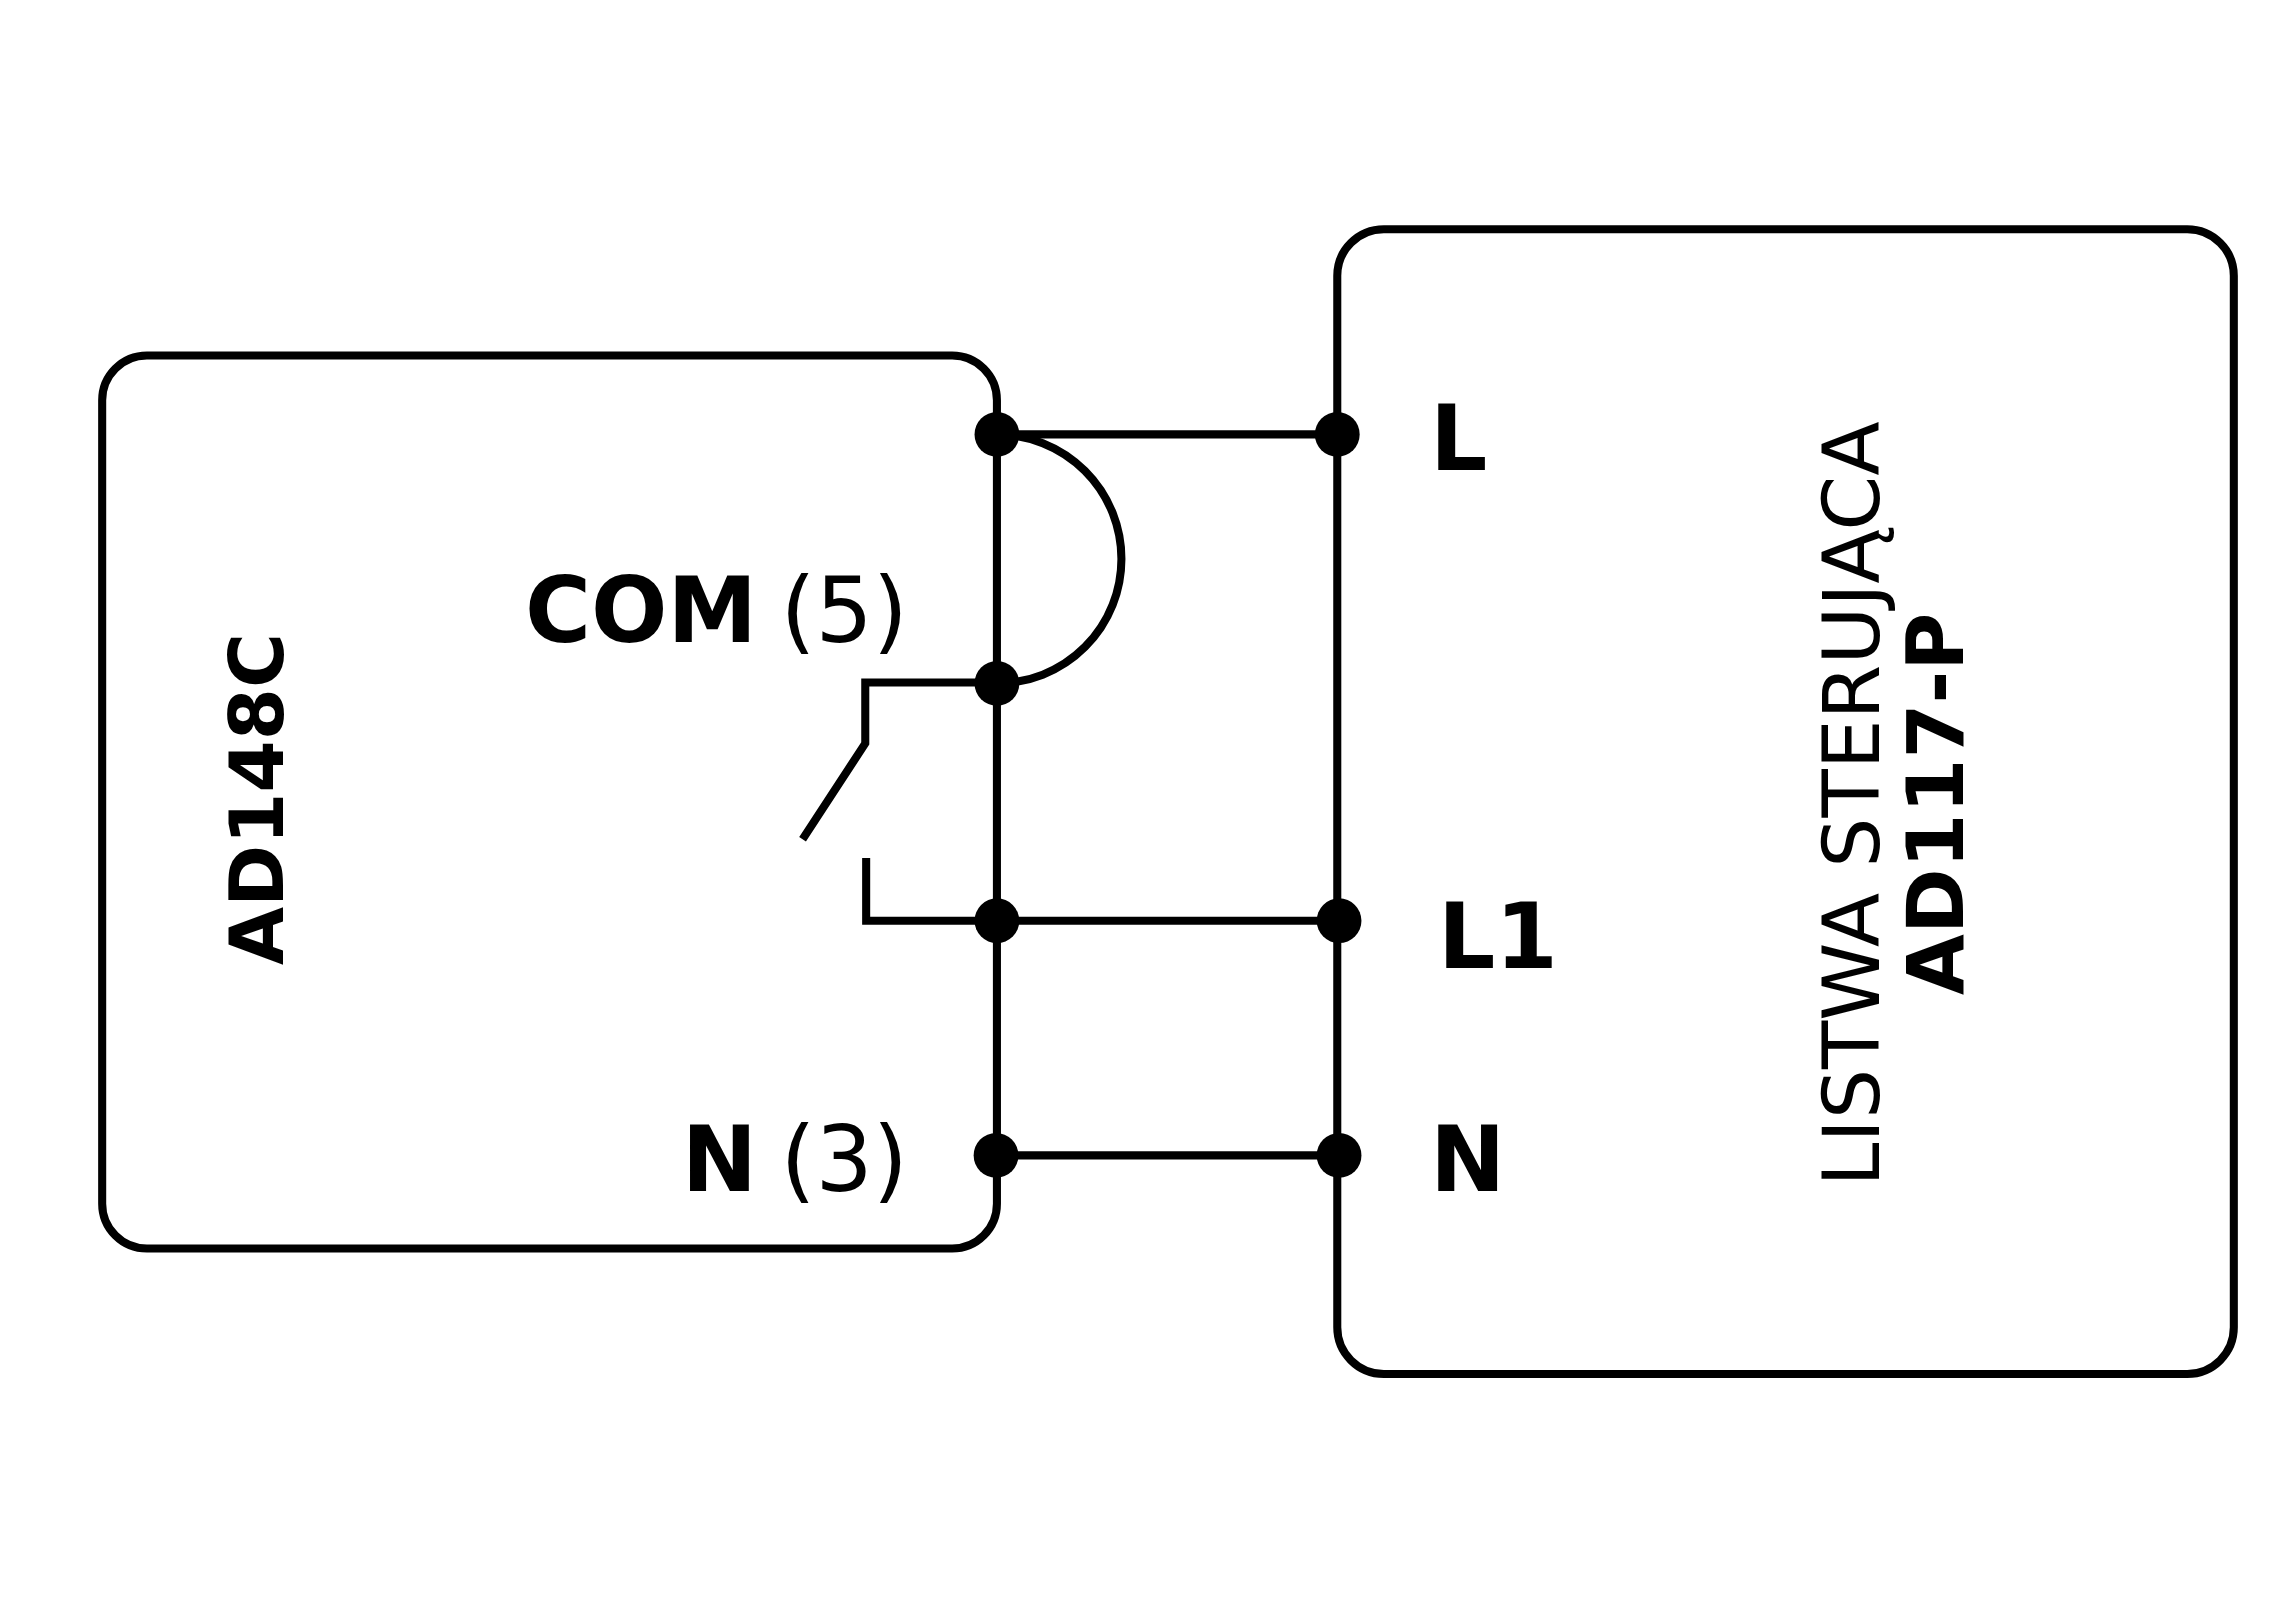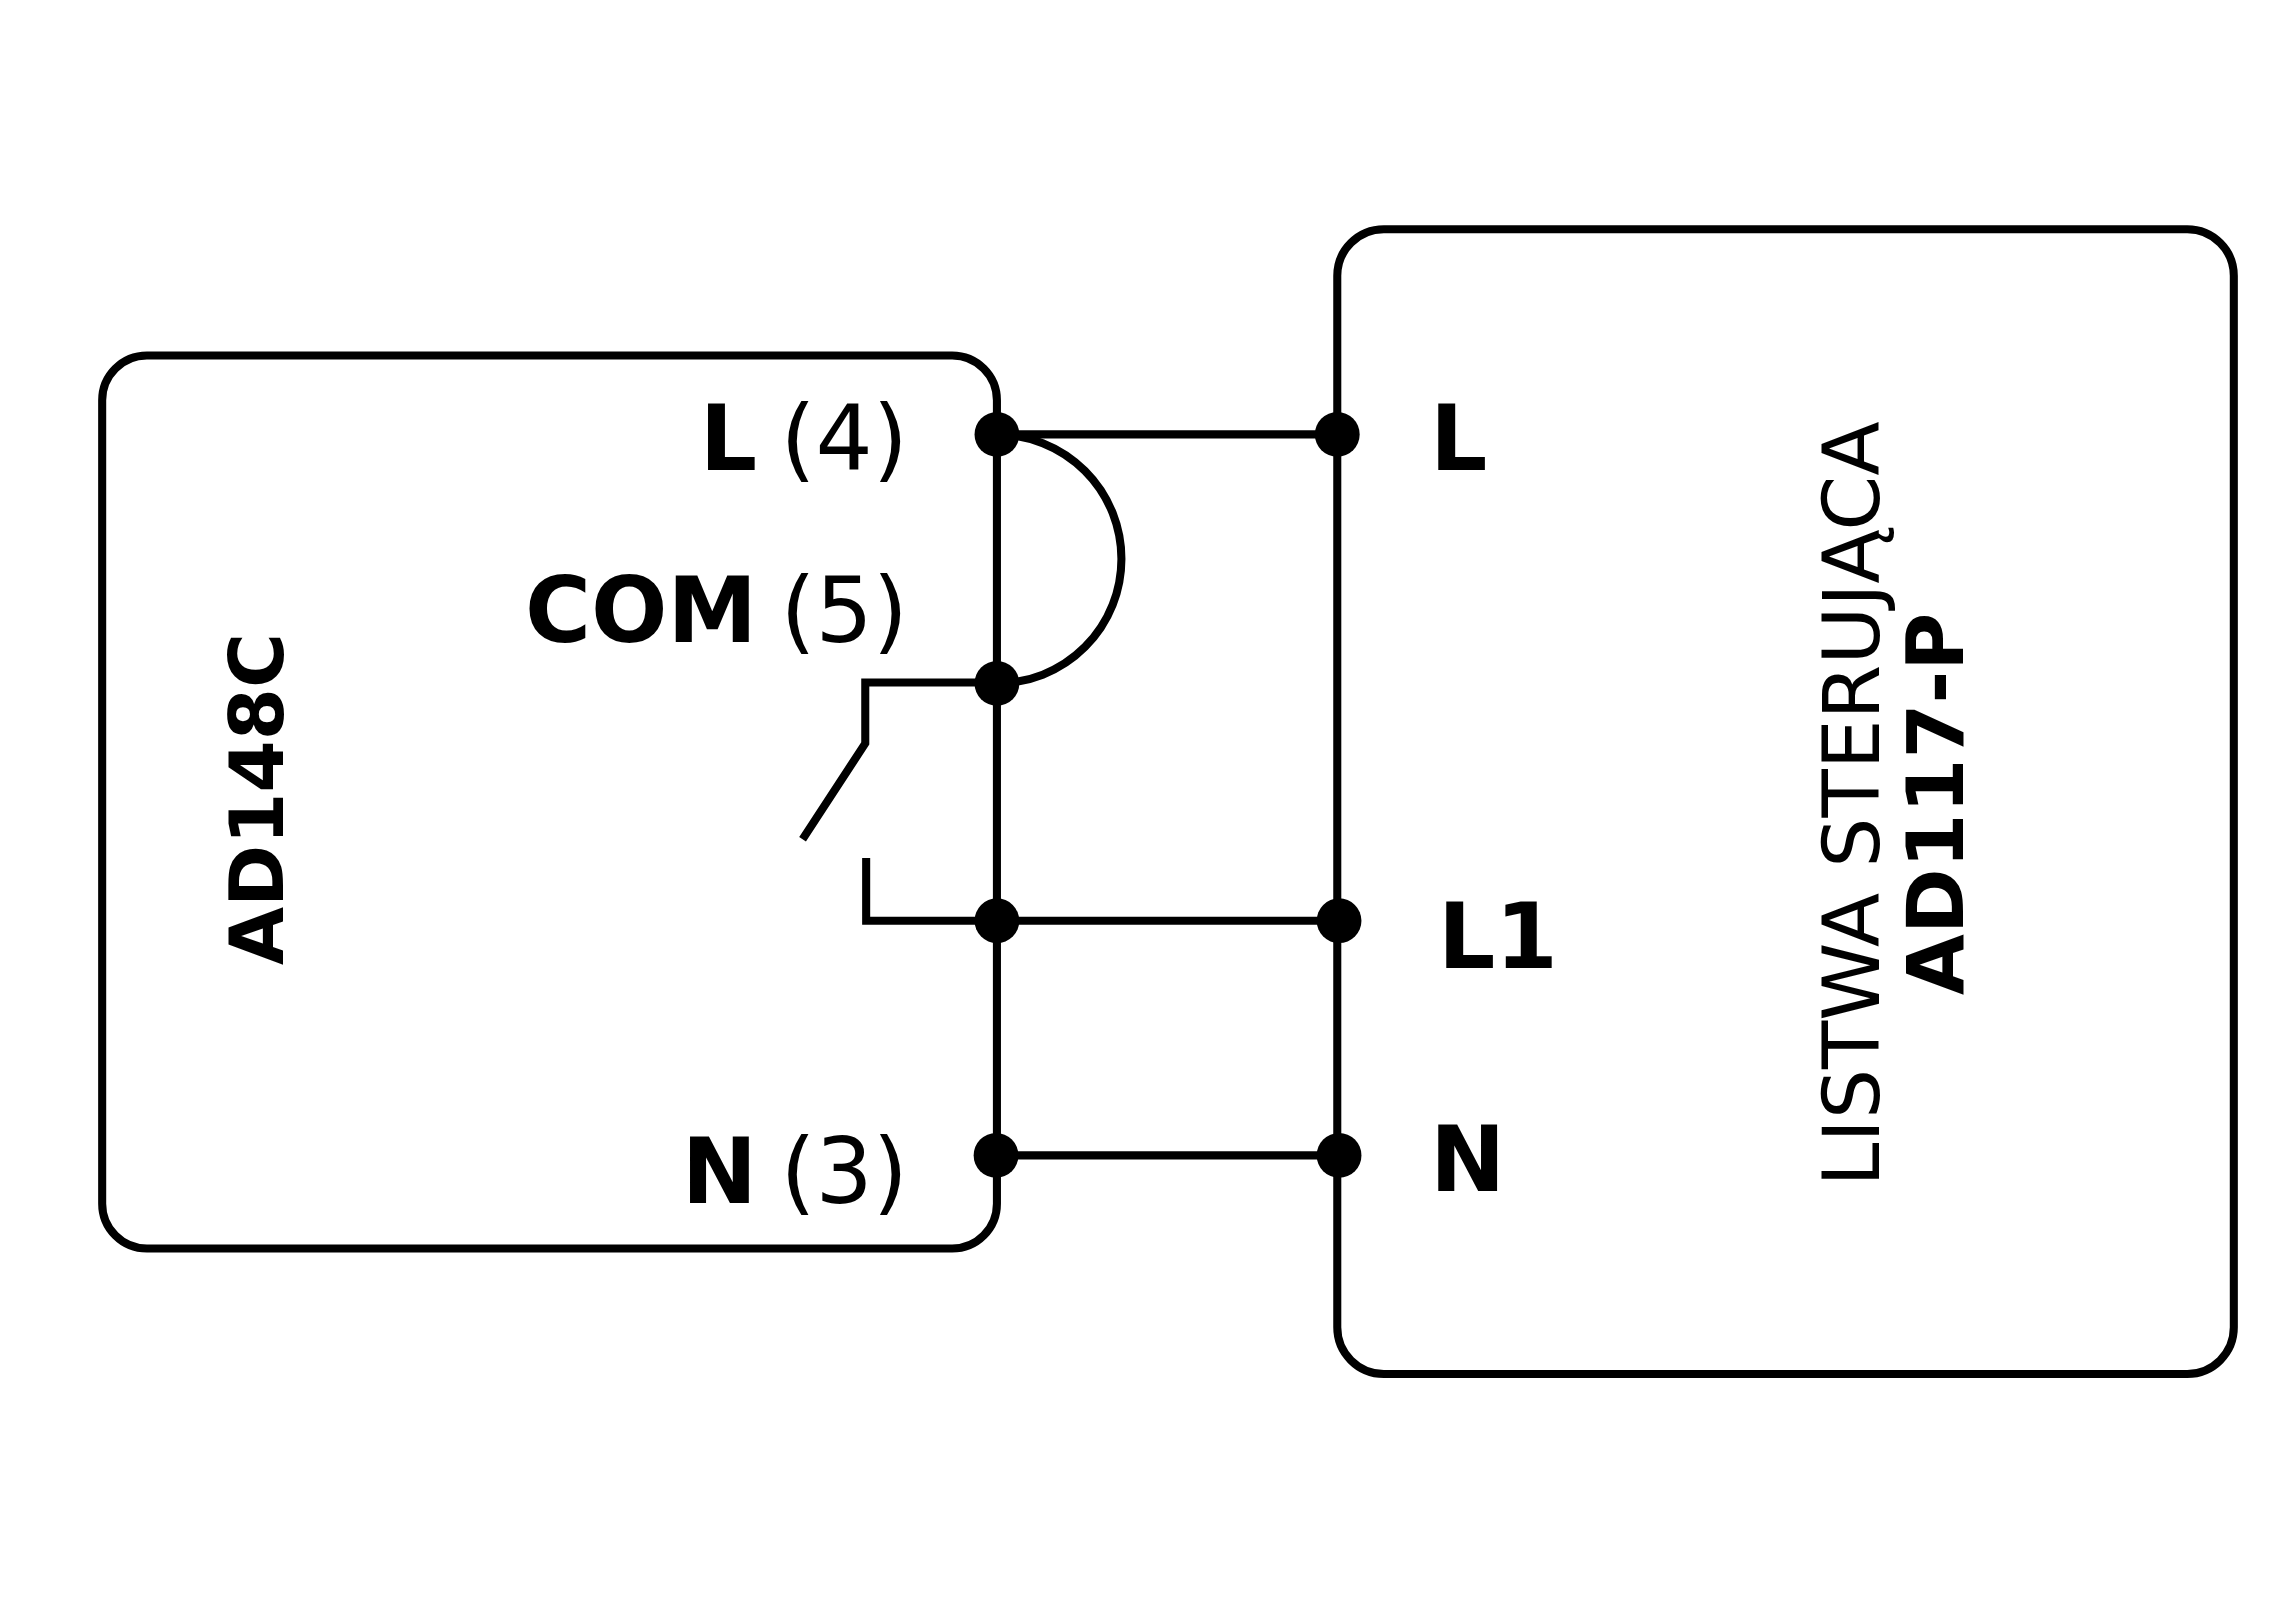--- a/index.html
+++ b/index.html
@@ -95,27 +95,24 @@
     <circle cx="1113" cy="763" r="25" fill="#000000"></circle>
     <circle cx="1113" cy="1028" r="25" fill="#000000"></circle>
     <circle cx="1112" cy="1290" r="25" fill="#000000"></circle>
     <circle cx="1493" cy="485" r="25" fill="#000000"></circle>
     <circle cx="1495" cy="1028" r="25" fill="#000000"></circle>
     <circle cx="1495" cy="1290" r="25" fill="#000000"></circle>
   </svg>
 
   <div class="vtext device-left" style="left:257px; top:799px;">AD148C</div>
 
-  <div class="term-label left-col" style="top:394px;">
-    <span class="tname">L</span><span class="tpin">(4)</span>
-  </div>
   <div class="term-label left-col" style="top:566px;">
     <span class="tname">COM</span><span class="tpin">(5)</span>
   </div>
-  <div class="term-label left-col" style="top:1115px;margin-top:12px;">
+  <div class="term-label left-col" style="top:1115px;">
     <span class="tname">N</span><span class="tpin">(3)</span>
   </div>
 
   <div class="term-label right-col" style="top:394px;">L</div>
   <div class="term-label right-col" style="top:892px;margin-left:8px;">L1</div>
   <div class="term-label right-col" style="top:1115px;">N</div>
 
   <div class="vtext strip-line1" style="left:1852px; top:804px;">LISTWA STERUJĄCA</div>
   <div class="vtext strip-line2" style="left:1936px; top:804px;">AD117-P</div>
 

